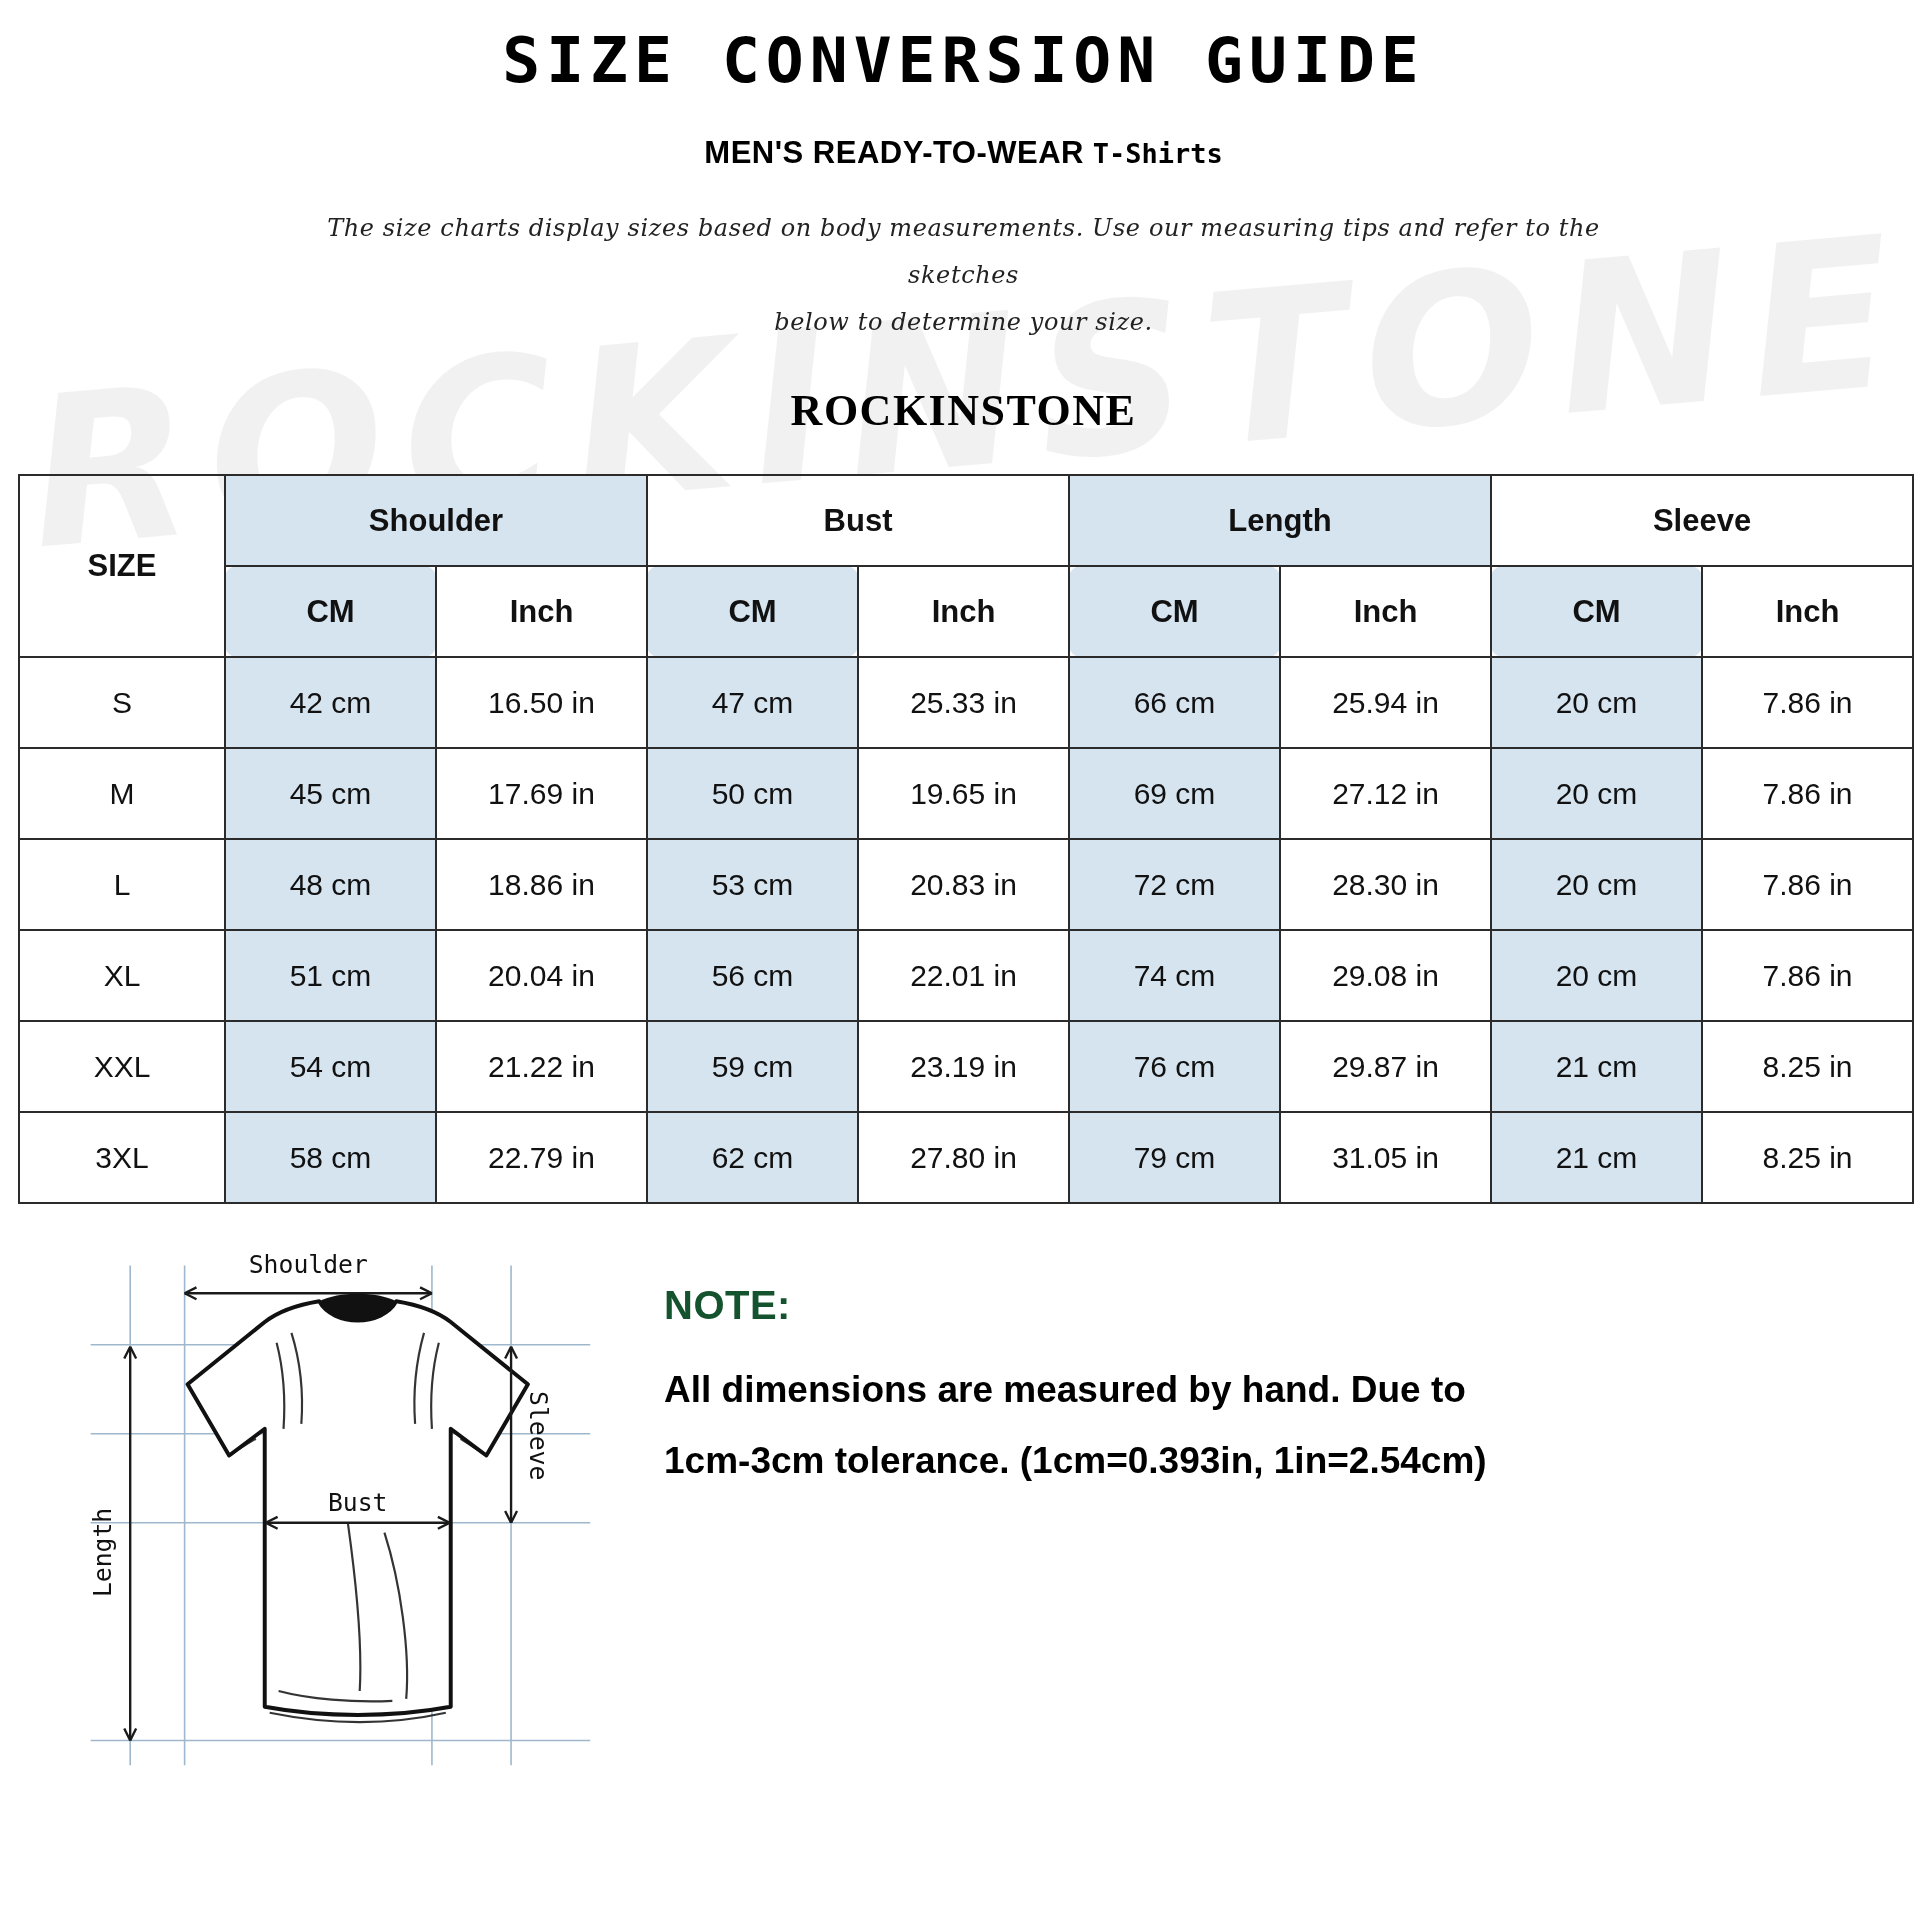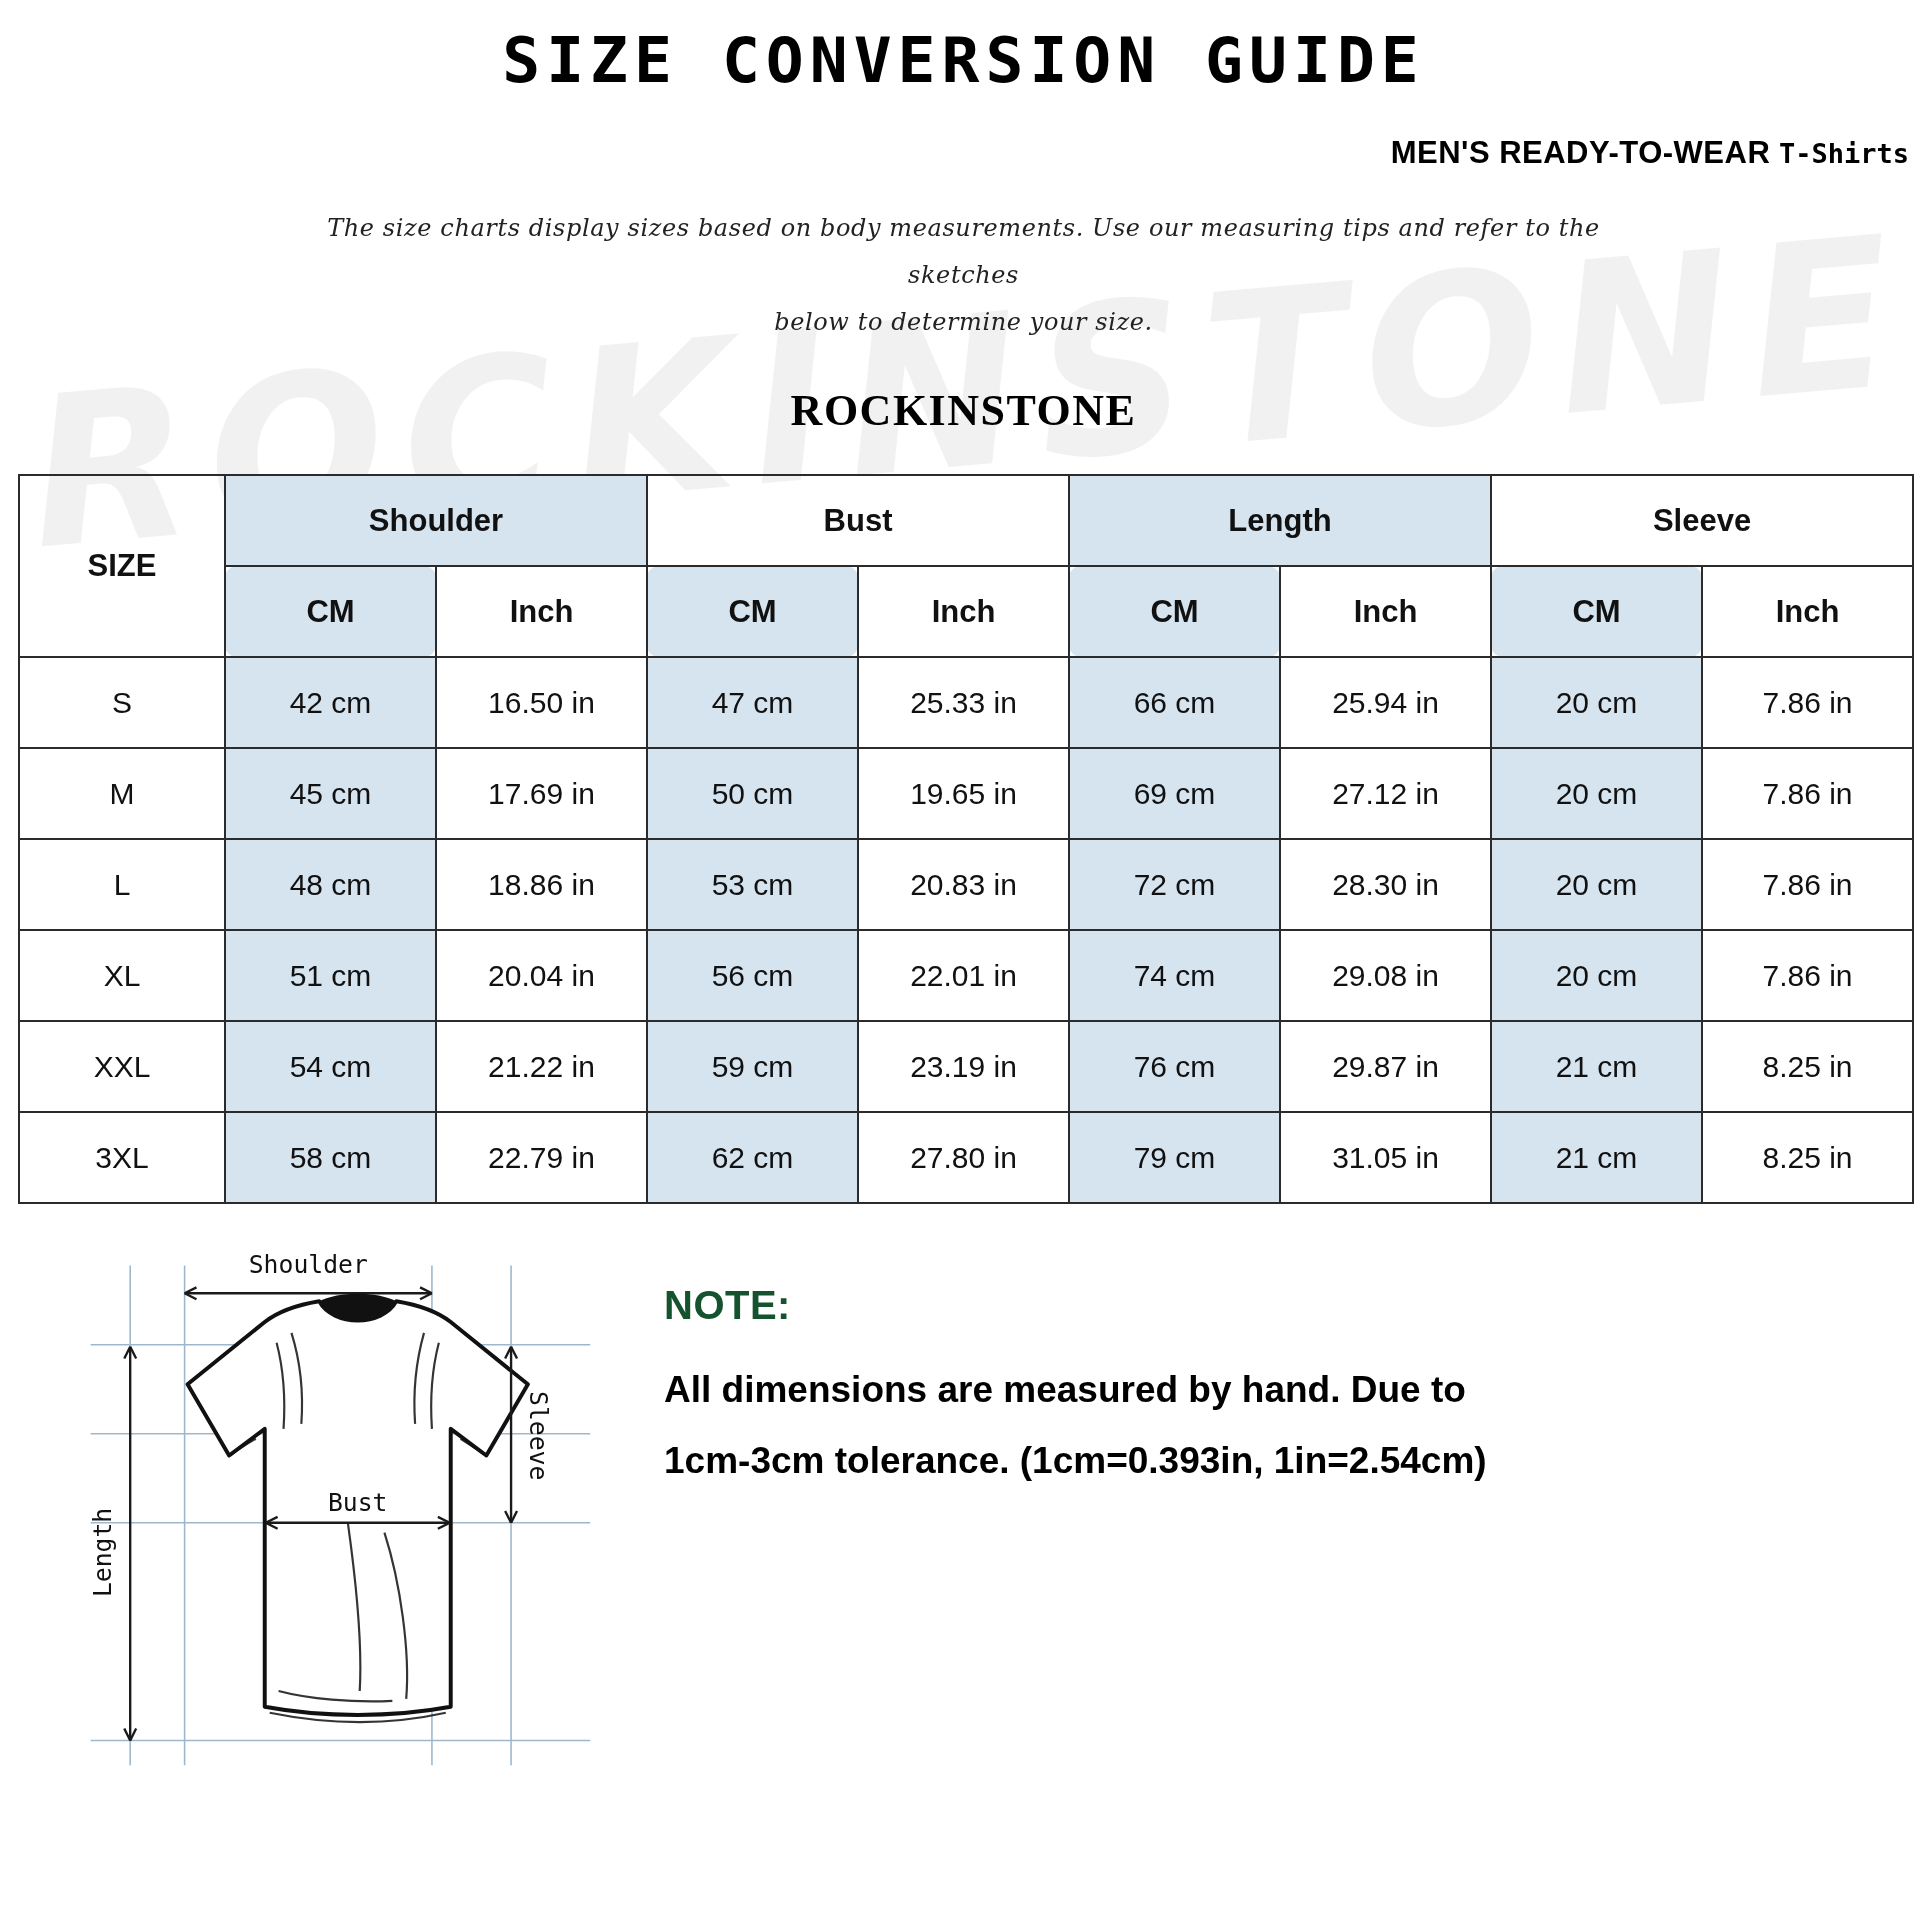--- a/index.html
+++ b/index.html
@@ -50,21 +50,21 @@
   .main-title {
     text-align: center;
     font-family: "DejaVu Sans Mono", monospace;
     font-size: 63px;
     font-weight: bold;
     letter-spacing: 6px;
     margin: 24px 0 0 0;
     color: #000;
   }
   .subtitle-row {
-    text-align: right;
+    text-align: center;
     margin-top: 38px;
     font-size: 31px;
     font-weight: bold;
     color: #000;
   }
   .subtitle-main {
     font-family: "Liberation Sans", sans-serif;
     letter-spacing: 0.5px;
   }
   .subtitle-accent {

